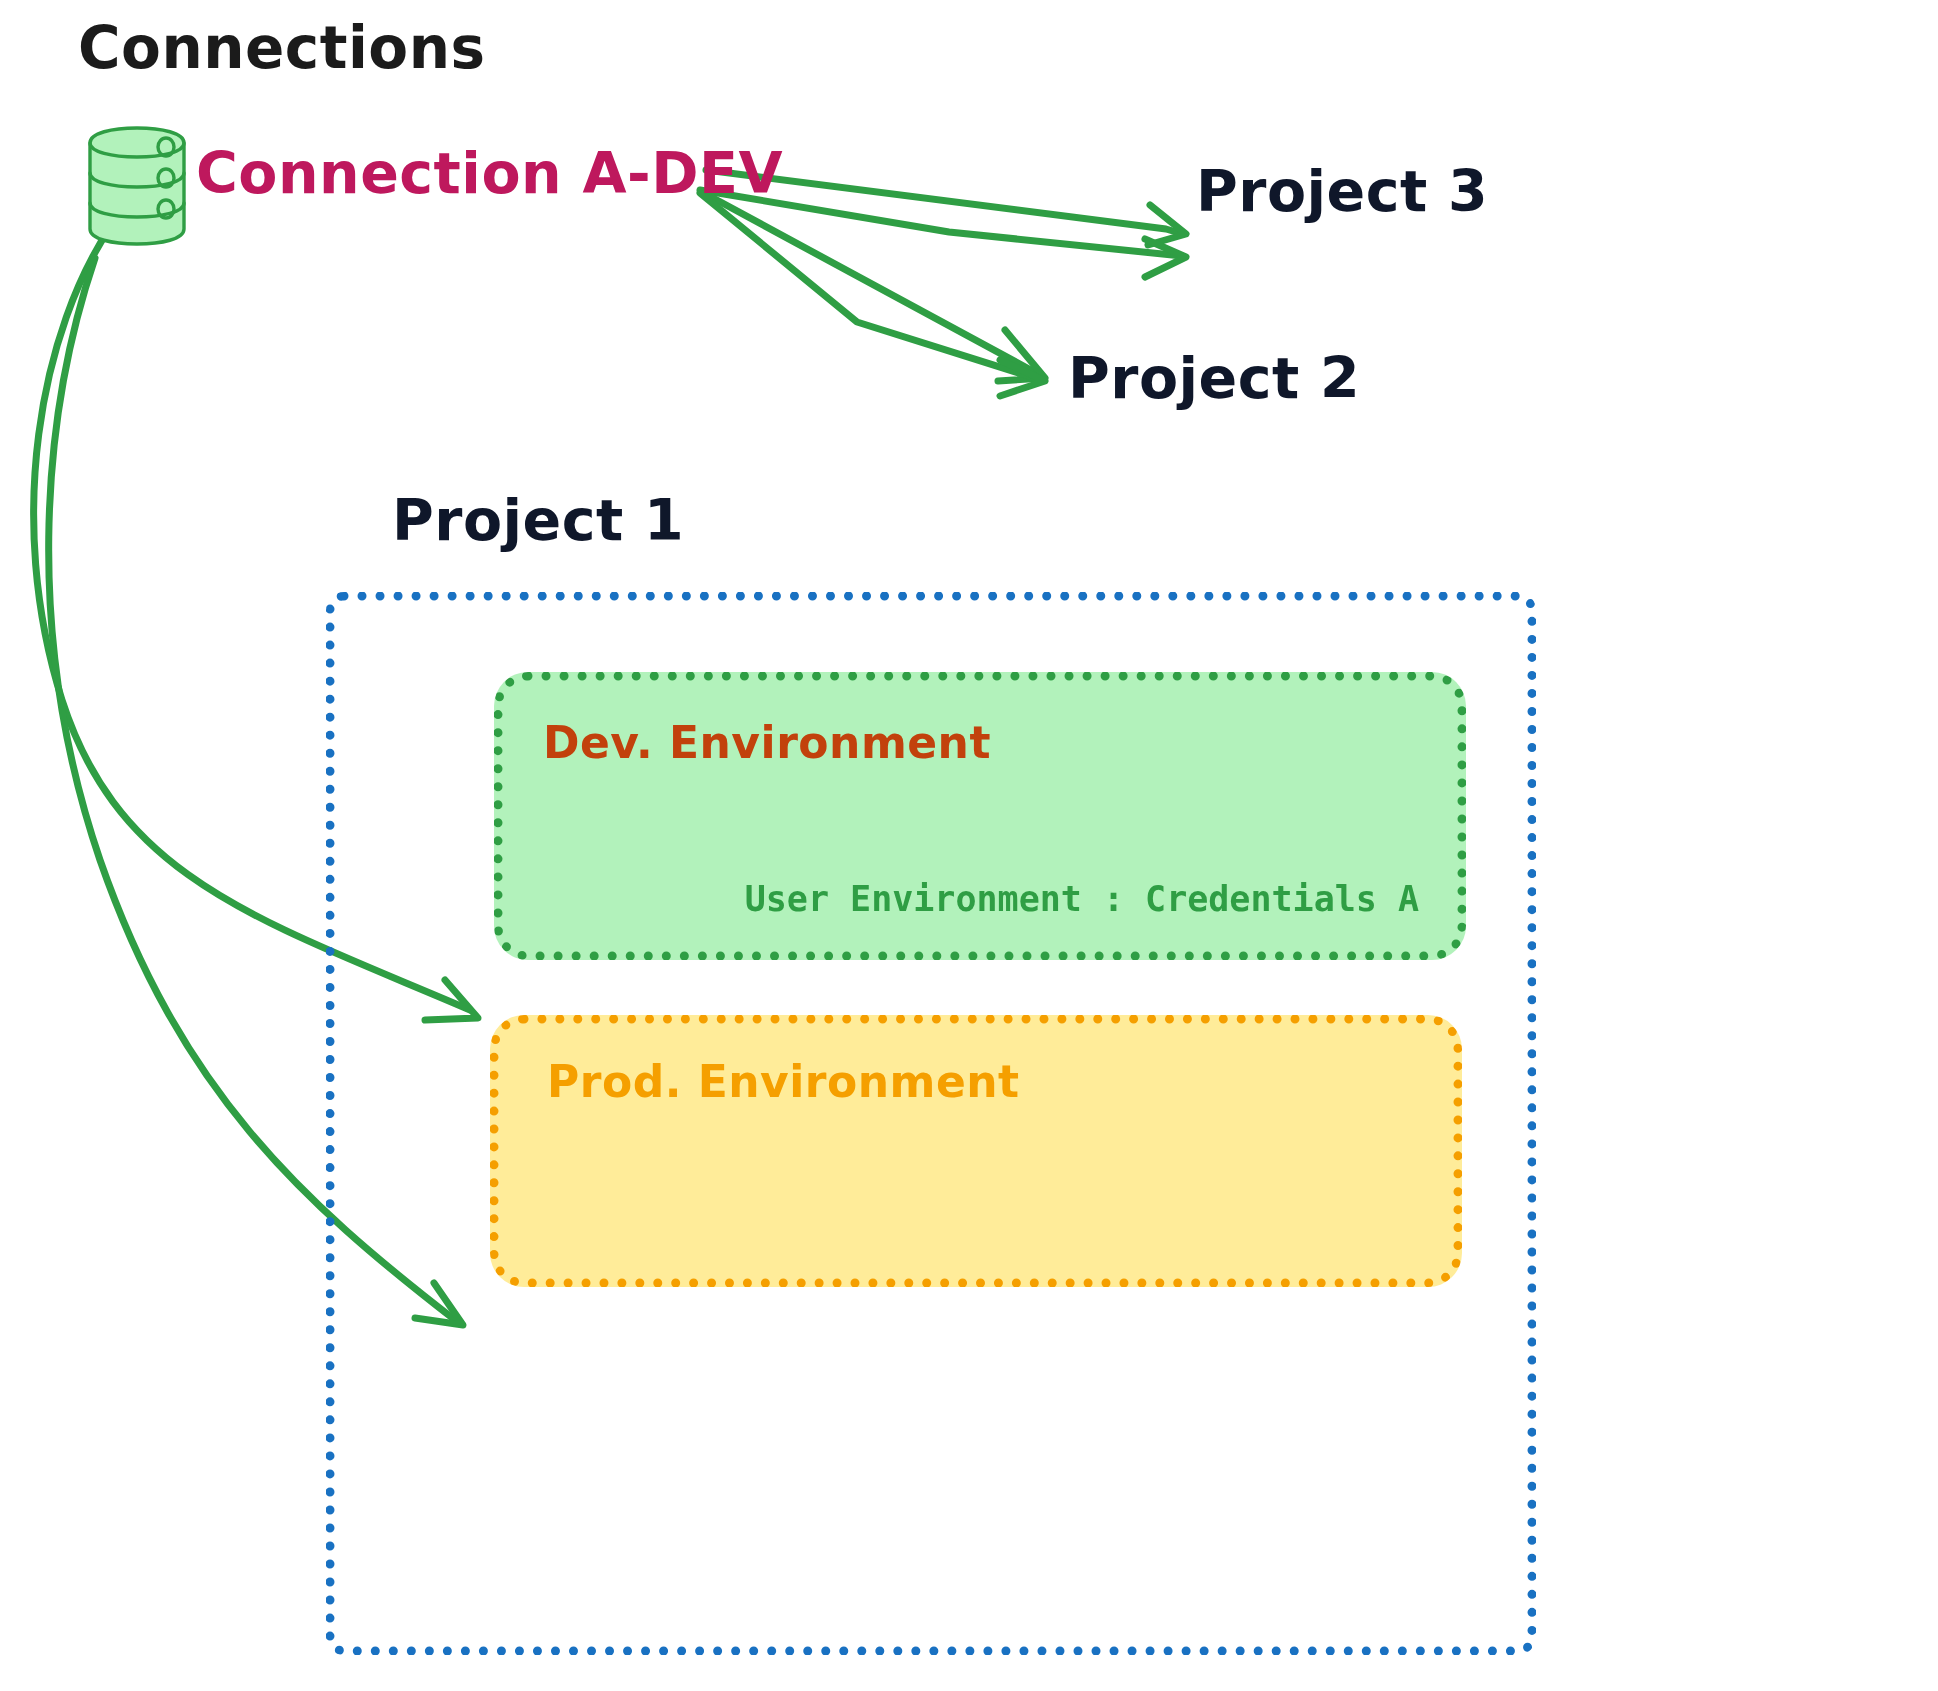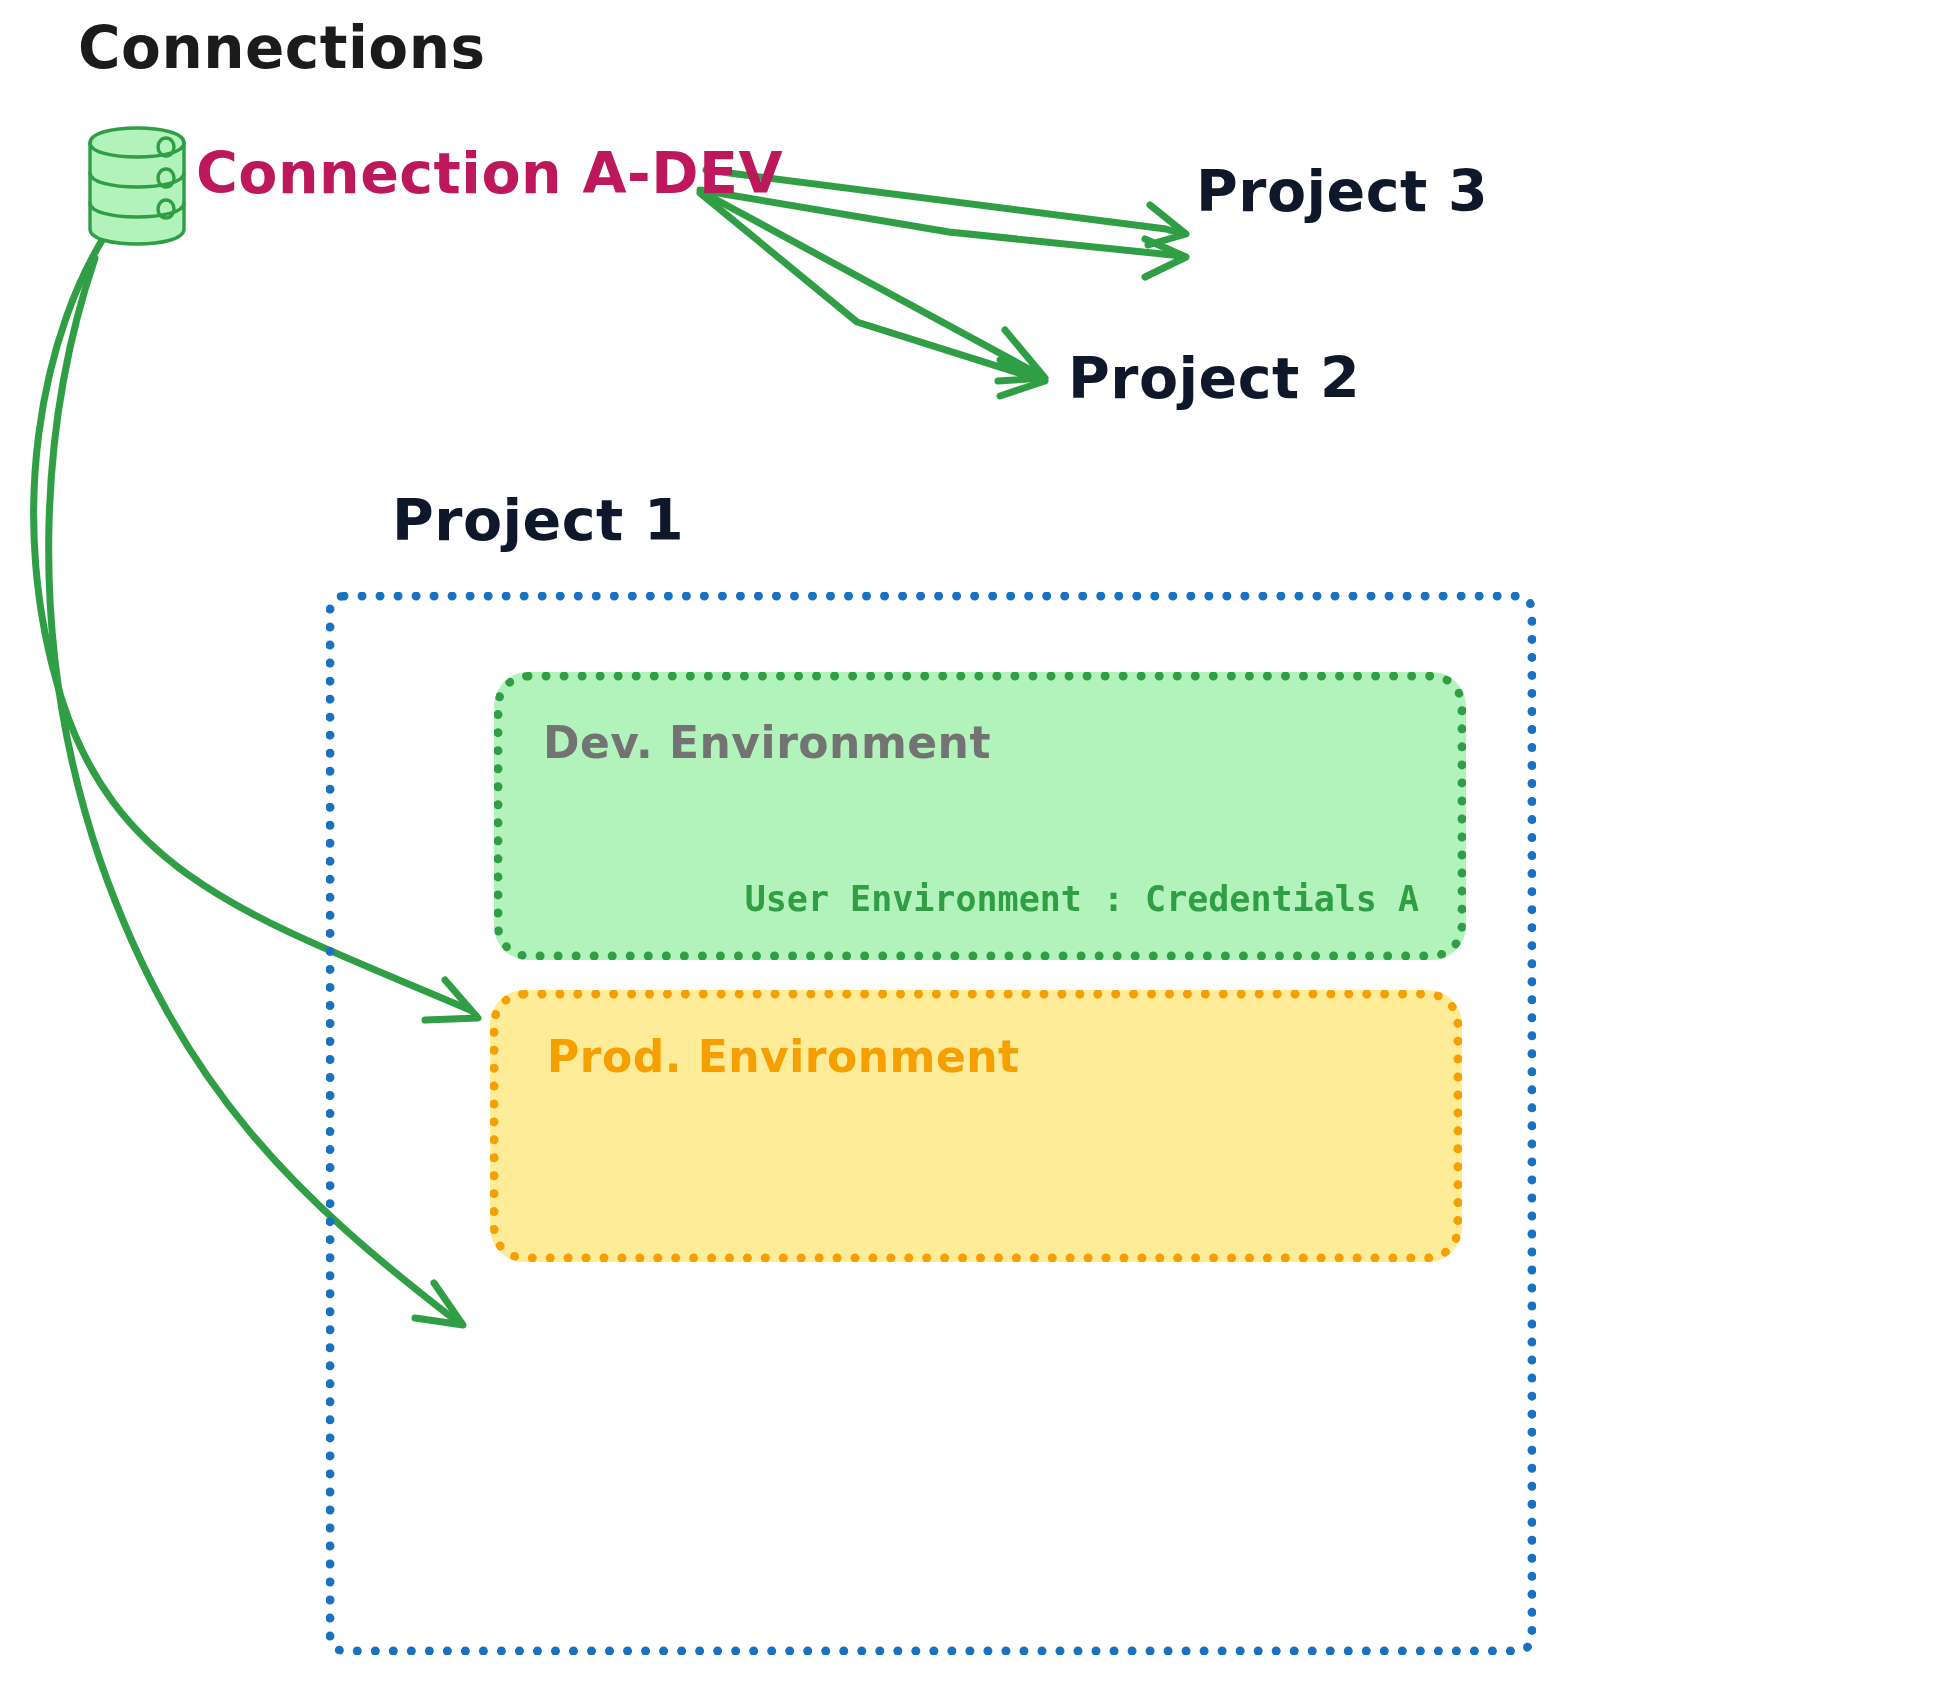--- a/index.html
+++ b/index.html
@@ -91,37 +91,37 @@
   #dev-environment-box {
     left: 494px;
     top: 672px;
     width: 972px;
     height: 288px;
     background: #b2f2bb;
     border: 9px dotted #2f9e44;
   }
   #prod-environment-box {
     left: 490px;
-    top: 990px;
+    top: 1015px;
     width: 972px;
     height: 272px;
     background: #ffec99;
     border: 9px dotted #f59f00;
     padding-left: 37px;
   }
 
   .env-title {
     position: absolute;
     font-size: 44px;
     white-space: nowrap;
   }
   #dev-environment-title {
     left: 40px;
     top: 36px;
-    color: #737373;
+    color: #c2410c;
   }
   #prod-environment-title {
     left: 48px;
     top: 32px;
     color: #f59f00;
   }
 
   .env-lines {
     position: absolute;
     right: 38px;

